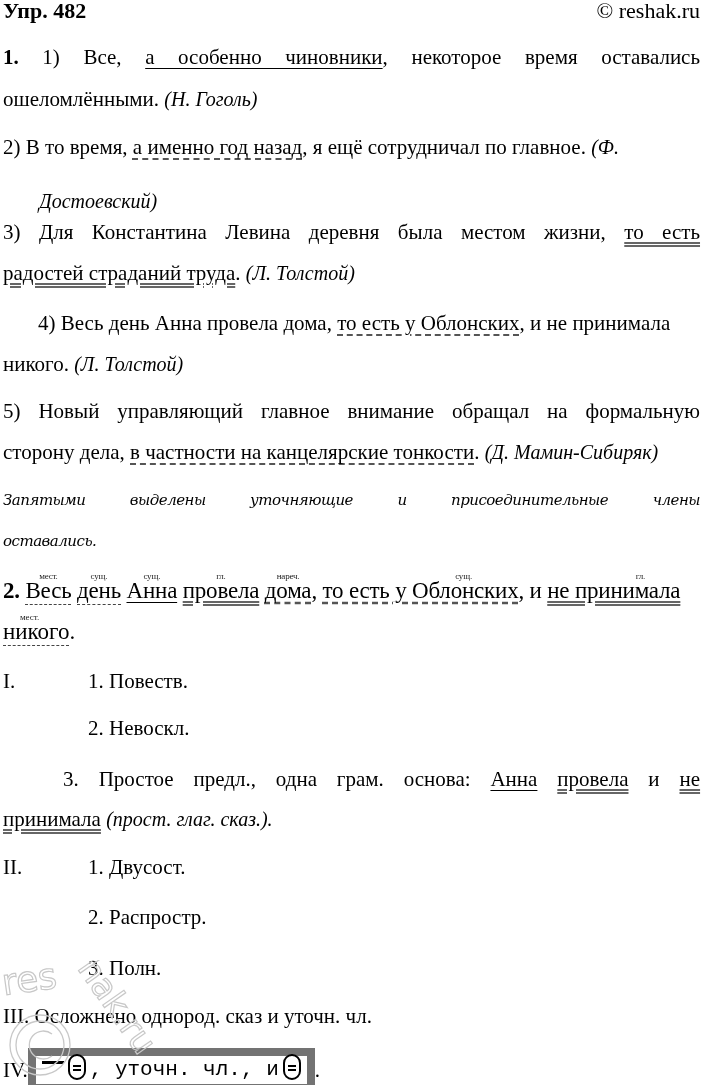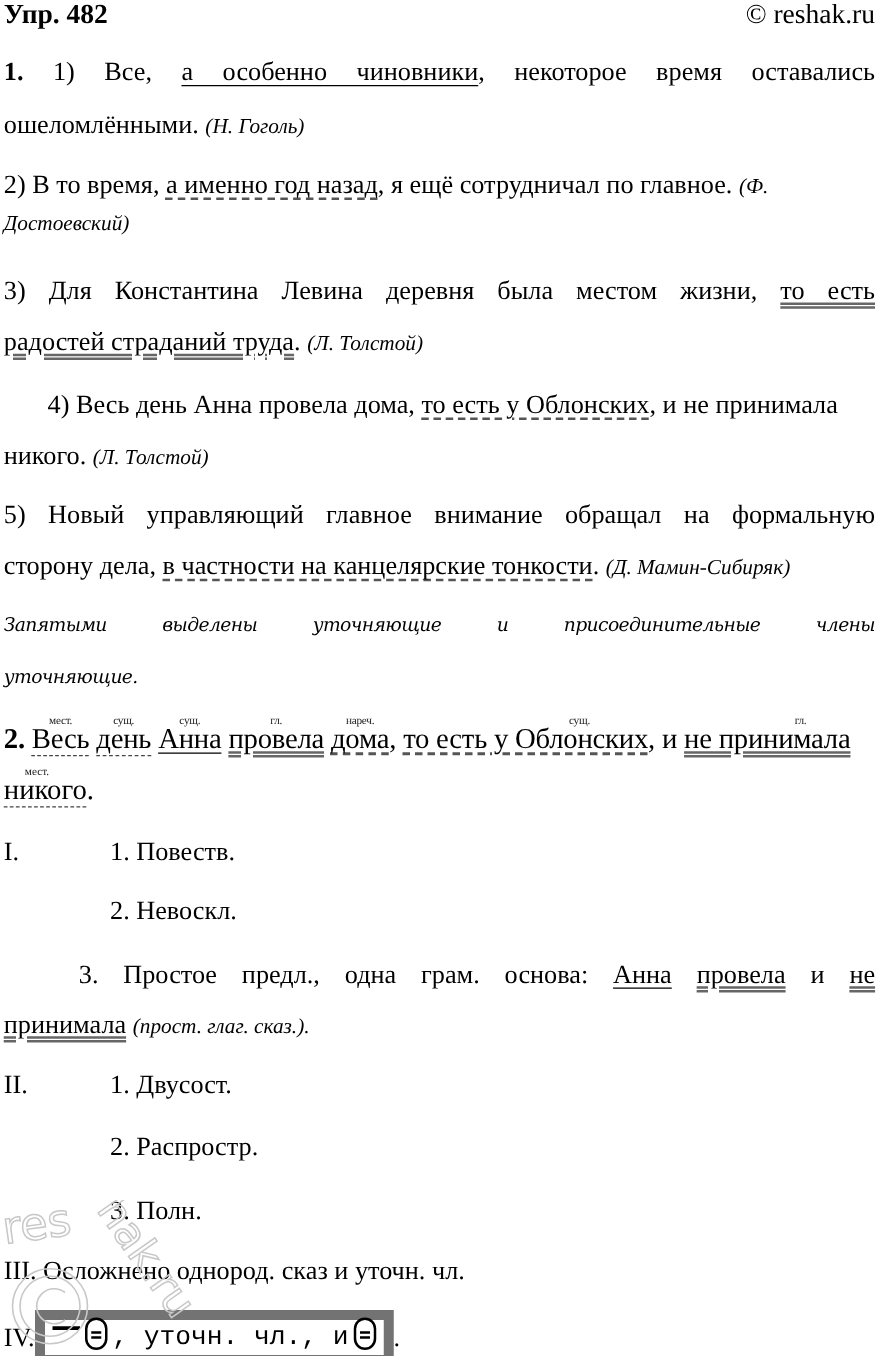--- a/index.html
+++ b/index.html
@@ -41,21 +41,21 @@
       left: 3px;
       right: 3px;
       white-space: nowrap;
       line-height: 26px;
     }
     .justify {
       text-align: justify;
       text-align-last: justify;
     }
     .b { font-weight: bold; }
-    .src { font-style: italic; font-size: 17px; }
+    .src { font-style: italic; font-size: 20px; }
     .concl {
       font-style: italic;
       font-family: "DejaVu Serif", serif;
       font-size: 15px;
       letter-spacing: -0.5px;
     }
     
     .u-solid { text-decoration: underline; text-decoration-thickness: 1px; text-underline-offset: 4px; }
     .u-dash { border-bottom: 1.5px dashed #444; padding-bottom: 0px; text-align: center; }
     .u-dashdot { text-decoration: underline; text-decoration-style: dashed; text-decoration-color: #555; text-underline-offset: 4px; }
@@ -155,21 +155,21 @@
     <span>ошеломлёнными.</span>
     <span class="src">(Н. Гоголь)</span>
   </div>
 
   <div class="line" style="top:134px;">
     <span>2)</span>
     <span>В то время,</span>
     <span class="u-dashdot">а именно год назад</span><span>, я ещё сотрудничал по главное.</span>
     <span class="src">(Ф.</span>
   </div>
-  <div class="line" style="top:164px;">
+  <div class="line" style="top:188px;margin-left:36px;">
     <span class="src">Достоевский)</span>
   </div>
 
   <div class="line justify" style="top:219px;">
     <span>3)</span>
     <span>Для Константина Левина деревня была местом жизни,</span>
     <span class="u-double">то есть</span>
   </div>
   <div class="line" style="top:260px;">
     <span class="u-double">радостей страданий труда</span><span>.</span>
@@ -190,21 +190,21 @@
     <span>5)</span>
     <span>Новый управляющий главное внимание обращал на формальную</span>
   </div>
   <div class="line" style="top:439px;">
     <span>сторону дела,</span>
     <span class="u-dashdot">в частности на канцелярские тонкости</span><span>.</span>
     <span class="src">(Д. Мамин-Сибиряк)</span>
   </div>
 
   <div class="line justify concl" style="top:487px;">Запятыми выделены уточняющие и присоединительные члены</div>
-  <div class="line concl" style="top:528px;">уточняющие.</div>
+  <div class="line concl" style="top:528px;">оставались.</div>
 </div>
 
 <div>
   <div class="line s2" style="top:578px; letter-spacing:-0.2px;">
     <span class="b">2.</span>
     <span class="pos u-dash"><span class="tag">мест.</span><span>Весь</span></span>
     <span class="pos u-dash"><span class="tag">сущ.</span><span>день</span></span>
     <span class="pos u-solid"><span class="tag">сущ.</span><span>Анна</span></span>
     <span class="pos u-double"><span class="tag">гл.</span><span>провела</span></span>
     <span class="pos u-dashdot"><span class="tag">нареч.</span><span>дома</span></span><span>,</span>

